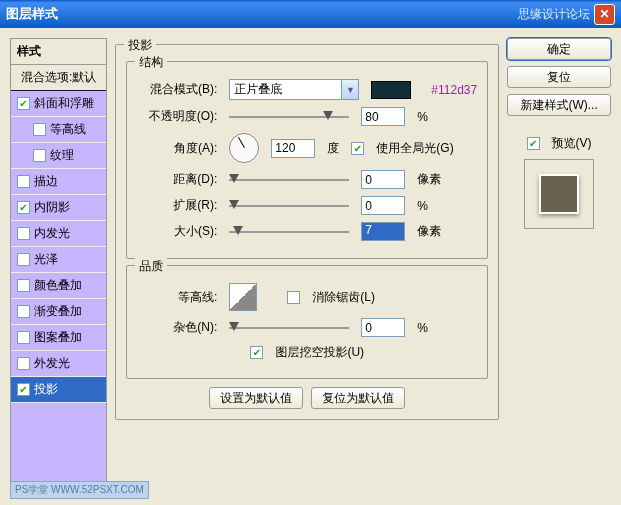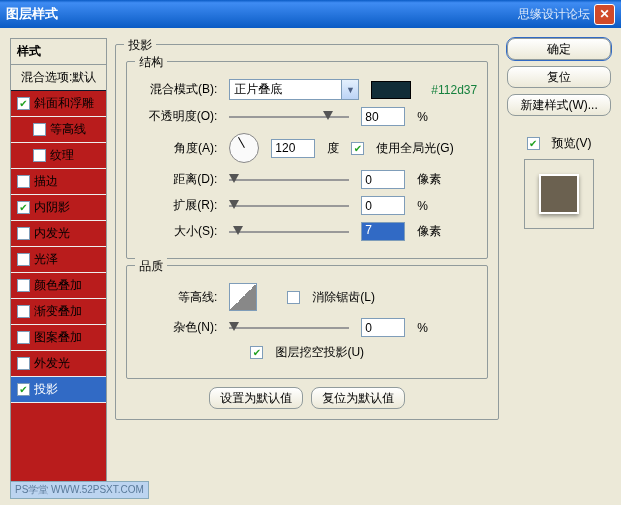--- a/index.html
+++ b/index.html
@@ -2,46 +2,46 @@
 <html><head>
 <meta charset="utf-8">
 <style>
 * { box-sizing: border-box; margin: 0; padding: 0; font-family: "SimSun", Tahoma, sans-serif; font-size: 12px; }
 body { background: #ece9d8; width: 621px; height: 505px; overflow: hidden; }
 .titlebar { height: 28px; background: linear-gradient(#0a5bc4, #3f8cf3 10%, #0a5bc4); color: #fff; display: flex; align-items: center; padding: 10px 6px; }
 .titlebar .title { font-weight: bold; font-size: 13px; flex: 1; }
 .titlebar .wm { font-size: 12px; opacity: 0.85; margin-right: 4px; }
 .titlebar .close { width: 21px; height: 21px; background: #d04a2a; border: 1px solid #fff; color: #fff; display: flex; align-items: center; justify-content: center; font-weight: bold; border-radius: 3px; font-size: 12px; }
 .main { display: flex; padding: 10px; gap: 8px; height: calc(100% - 28px); }
-.stylelist { width: 103px; border: 1px solid #919b9c; background: #b91c1c; }
+.stylelist { width: 103px; border: 1px solid #919b9c; background: #c4b5fd; }
 .stylelist .header { background: #ece9d8; border-bottom: 1px solid #919b9c; padding: 4px 6px; font-weight: bold; }
 .stylelist .row { padding: 4px 6px; border-bottom: 1px solid #eee; display: flex; align-items: center; gap: 4px; }
 .stylelist .row.subhead { background: #ece9d8; border-bottom: 1px solid #0f172a; justify-content: center; }
 .stylelist .row.selected { background: #316ac5; color: #fff; }
 .stylelist .row.indent { padding-left: 22px; }
 .cb { width: 13px; height: 13px; border: 1px solid #7f9db9; background: #fff; display: inline-flex; align-items: center; justify-content: center; font-size: 10px; color: #21a121; }
 .cb.checked::before { content: "✔"; }
 .centerpanel { flex: 1; }
 .fieldset { border: 1px solid #919b9c; border-radius: 2px; position: relative; padding: 10px; margin-top: 6px; }
 .fieldset > .legend { position: absolute; top: -8px; left: 8px; background: #ece9d8; padding: 0 4px; }
 .formrow { display: flex; align-items: center; gap: 12px; margin: 7px 0; }
 .formrow .lbl { width: 80px; text-align: right; }
 .dropdown { width: 130px; height: 21px; border: 1px solid #7f9db9; background: #fff; display: flex; align-items: center; padding: 0 4px; position: relative; }
 .dropdown .arrow { position: absolute; right: 0; top: 0; bottom: 0; width: 17px; background: linear-gradient(#e4f0fd,#bcd4f6); border-left: 1px solid #7f9db9; display: flex; align-items: center; justify-content: center; font-size: 9px; color: #4d6185; }
 .swatch { width: 40px; height: 18px; border: 1px solid #000; }
-.annot { color: #15803d; margin-left: 8px; }
+.annot { color: #a21caf; margin-left: 8px; }
 .slider { flex: 1; height: 18px; position: relative; max-width: 120px; }
 .slider .track { position: absolute; top: 8px; left: 0; right: 0; height: 2px; background: #999; }
 .slider .thumb { position: absolute; top: 3px; width: 0; height: 0; border-left: 5px solid transparent; border-right: 5px solid transparent; border-top: 9px solid #555; }
 .num { width: 44px; height: 19px; border: 1px solid #7f9db9; background: #fff; padding: 0 3px; text-align: left; }
 .num.sel { background: #316ac5; color: #fff; }
 .dial { width: 30px; height: 30px; border: 1px solid #888; border-radius: 50%; background: #fafafa; position: relative; }
 .dial .hand { position: absolute; left: 50%; top: 50%; width: 12px; height: 1px; background: #000; transform-origin: 0 0; transform: rotate(-120deg); }
 .contour { width: 28px; height: 28px; border: 1px solid #7f9db9; background: linear-gradient(135deg, #fff 50%, #888 50%); }
-.btn { height: 22px; border: 1px solid #919b9c; background: linear-gradient(#fff,#ece9d8); padding: 0 10px; display: inline-flex; align-items: center; justify-content: center; border-radius: 8px; }
+.btn { height: 22px; border: 1px solid #919b9c; background: linear-gradient(#fff,#ece9d8); padding: 0 10px; display: inline-flex; align-items: center; justify-content: center; border-radius: 3px; }
 .rightcol { width: 110px; display: flex; flex-direction: column; gap: 6px; align-items: stretch; }
 .rightcol .btn { width: 100%; }
 .btn.primary { outline: 1px solid #316ac5; }
 .preview { margin-top: 6px; }
 .previewbox { width: 70px; height: 70px; border: 1px solid #919b9c; background: #ece9d8; margin: 6px auto; display: flex; align-items: center; justify-content: center; }
 .previewinner { width: 40px; height: 40px; background: #6b6150; box-shadow: inset 0 0 0 2px #fff, 0 2px 4px rgba(0,0,0,.4); }
 .btnrow { display: flex; gap: 8px; justify-content: center; margin-top: 8px; }
 .unit { width: 30px; }
 .footer-wm { position: absolute; bottom: 6px; left: 10px; font-size: 10px; color: #5a7a9a; background: #bcd4f0; padding: 1px 4px; border: 1px solid #8ab; }
 </style>

